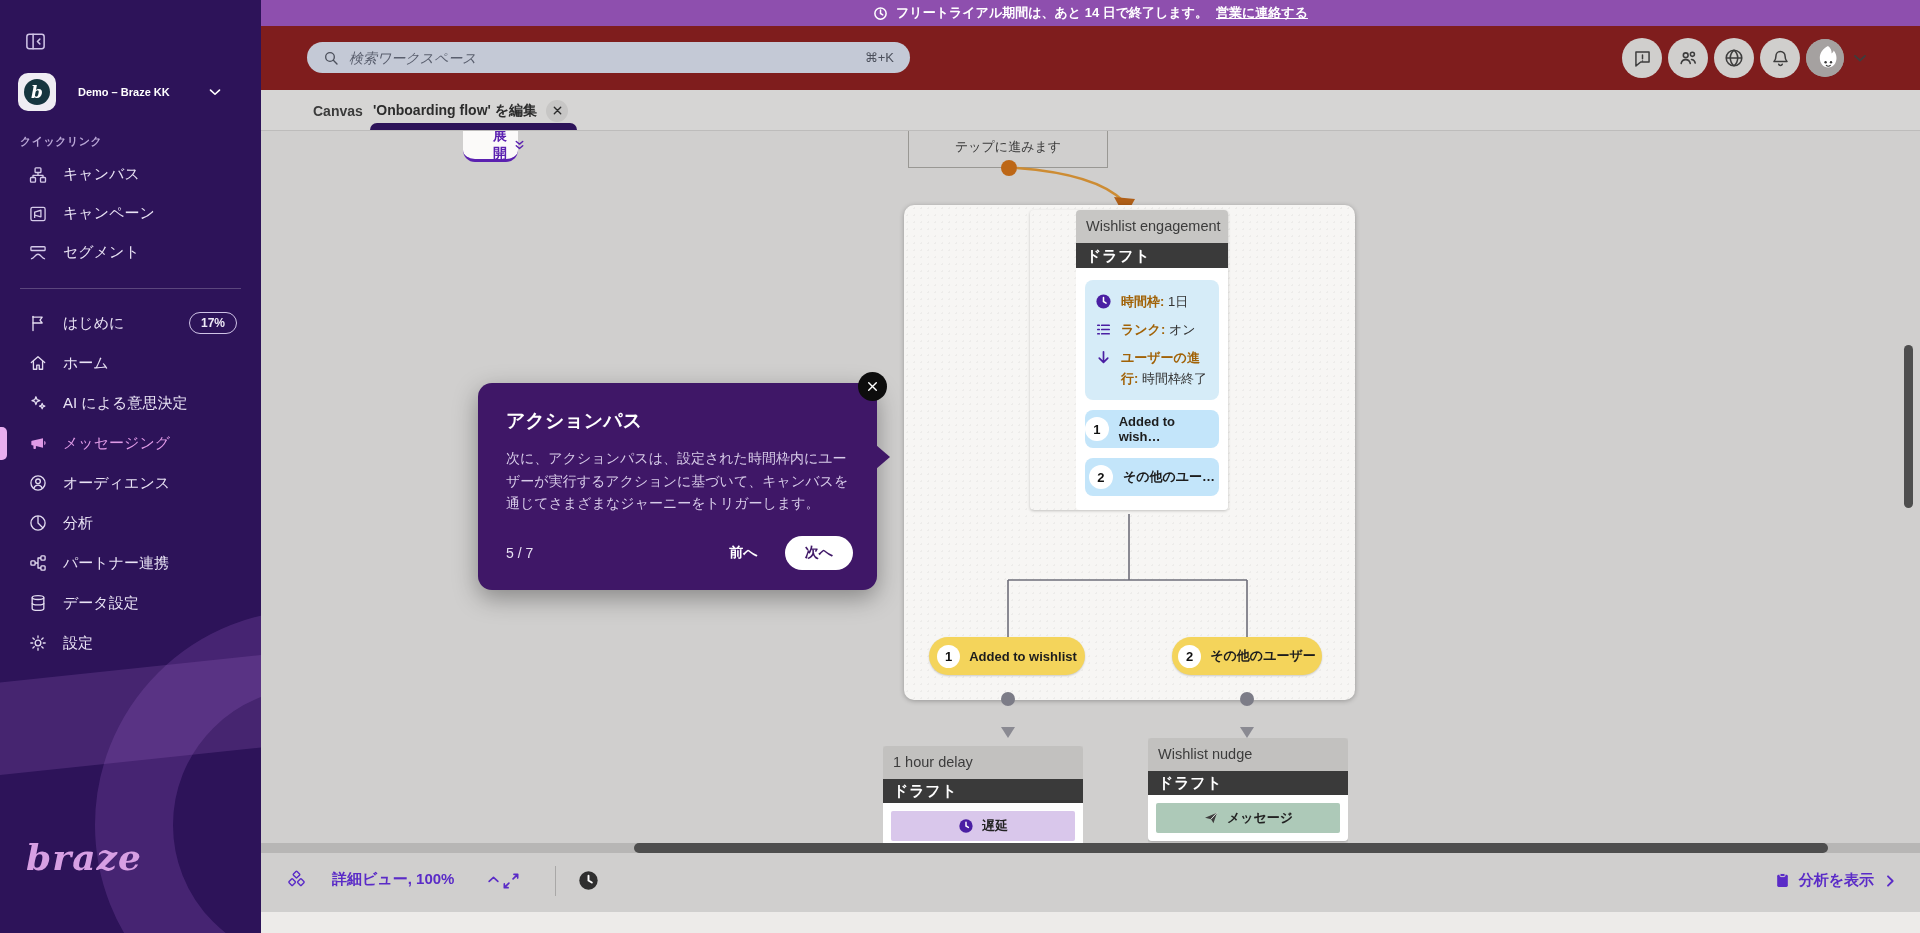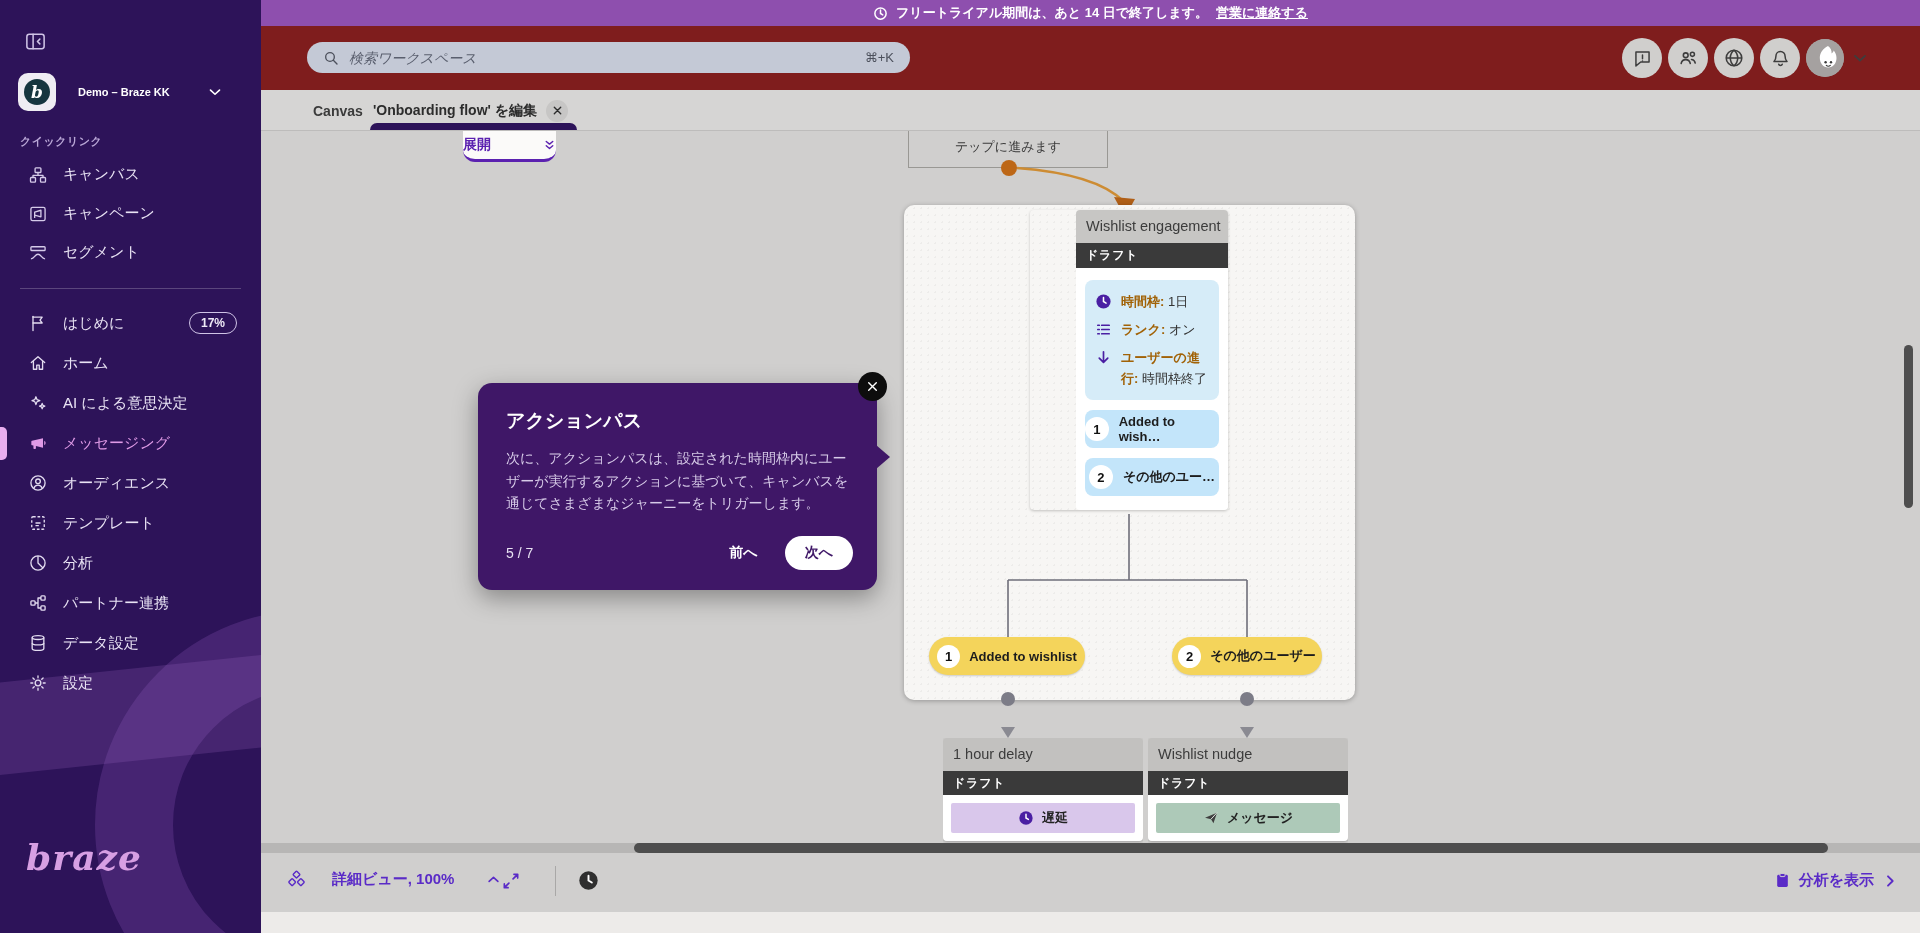--- a/index.html
+++ b/index.html
@@ -45,42 +45,42 @@
 
   
   .tabbar { position:absolute; left:261px; top:90px; right:0; height:41px; background:#d6d5d4; border-bottom:1px solid #bdbcbb; }
   .tab1 { position:absolute; left:52px; top:0; height:41px; display:flex; align-items:center; font-size:14px; font-weight:bold; color:#3b3b3b; cursor:pointer; }
   .tab2 { position:absolute; left:112px; top:0; height:41px; display:flex; align-items:center; gap:9px; font-size:14px; font-weight:bold; color:#2c2c2c; cursor:pointer; }
   .tab-close { width:22px; height:22px; border-radius:50%; background:#c7c6c5; display:flex; align-items:center; justify-content:center; cursor:pointer; }
   .tab-underline { position:absolute; left:109px; bottom:0; width:207px; height:7px; background:#2d1359; border-radius:8px 8px 0 0; }
 
   
   .canvas { position:absolute; left:261px; top:131px; right:0; height:724px; background:#d0cfce; overflow:hidden; }
-  .expand-btn { position:absolute; left:202px; top:0; width:93px; height:31px; background:#fbfaf9; border:none; border-bottom:3px solid #5b21b0; border-radius:0 0 12px 12px; color:#5b21b0; font-weight:bold; font-size:14px; display:flex; align-items:center; justify-content:space-between; gap:6px; cursor:pointer; font-family:inherit; }
+  .expand-btn { position:absolute; left:202px; top:0; width:55px; height:31px; background:#fbfaf9; border:none; border-bottom:3px solid #5b21b0; border-radius:0 0 12px 12px; color:#5b21b0; font-weight:bold; font-size:14px; display:flex; align-items:center; justify-content:flex-start; gap:6px; cursor:pointer; font-family:inherit;padding-left:30px; }
   .clipped-node { position:absolute; left:647px; top:-7px; width:200px; height:44px; border:1px solid #999894; background:#d0cfce; color:#3a3a3a; font-size:13px; text-align:center; padding-top:13px; }
   .panel { position:absolute; left:643px; top:74px; width:451px; height:495px; background:#f7f6f4; border-radius:10px; box-shadow:0 1px 5px rgba(0,0,0,0.28);
            background-image:radial-gradient(rgba(0,0,0,0.04) 1px, transparent 1px); background-size:7px 7px; }
   .flow-node { position:absolute; width:198px; box-shadow:0 1px 3px rgba(0,0,0,0.22); border-radius:4px; }
   .fn-header { height:33px; background:#c7c6c4; color:#3c3c3c; font-size:14.5px; line-height:33px; padding:0 10px; border-radius:4px 4px 0 0; white-space:nowrap; overflow:hidden; }
-  .fn-status { height:25px; background:#3a3a3a; color:#fff; font-size:12px; font-weight:bold; letter-spacing:.8px; line-height:25px; padding:0 10px; }
+  .fn-status { height:25px; background:#3a3a3a; color:#fff; font-size:15px; font-weight:bold; letter-spacing:.8px; line-height:25px; padding:0 10px; }
   .fn-body { background:#fff; padding:12px 9px 14px; border-radius:0 0 4px 4px; }
   .main-node { left:769px; top:79px;padding-left:46px; }
   .info-box { background:#d6ecf8; border-radius:8px; padding:11px 10px; font-size:13px; color:#333; }
   .info-row { display:flex; gap:9px; align-items:flex-start; line-height:21px; margin-bottom:7px; }
   .info-row:last-child { margin-bottom:0; }
   .info-row b { color:#a16207; }
   .opt-row { margin-top:10px; height:38px; background:#c3e5fa; border-radius:8px; display:flex; align-items:center; justify-content:center; gap:10px; cursor:pointer; }
   .num-circle { width:24px; height:24px; border-radius:50%; background:#fff; color:#111; font-weight:bold; font-size:13px; display:flex; align-items:center; justify-content:center; }
   .opt-lbl { font-weight:bold; font-size:13px; color:#1d1d1d; }
   .branch-pill { position:absolute; top:506px; height:38px; border-radius:19px; background:#f4d45b; display:flex; align-items:center; justify-content:center; gap:9px; box-shadow:0 1px 2px rgba(0,0,0,0.18); cursor:pointer; }
   .branch-pill .num-circle { width:23px; height:23px; }
   .pill1 { left:668px; width:156px; }
   .pill2 { left:911px; width:150px; }
   .child-node-wrap { position:absolute; top:607px; width:200px; height:105px; overflow:hidden; }
-  .cn1 { left:682px; } .cn2 { left:887px; }
+  .cn1 { left:622px;margin-top:8px; } .cn2 { left:887px; }
   .child-node-wrap .fn-header { background:#c2c1bf; }
   .child-node-wrap .fn-status { height:24px; line-height:24px; }
   .child-node-wrap .fn-body { padding:8px; }
   .chip { height:30px; border-radius:2px; display:flex; align-items:center; justify-content:center; gap:8px; font-weight:bold; font-size:13px; color:#222; }
   .chip-delay { background:#d9c7eb; }
   .chip-msg { background:#adc9b8; }
   .hscroll-track { position:absolute; left:0; right:0; top:712px; height:10px; background:#b7b6b5; }
   .hscroll-thumb { position:absolute; left:373px; top:712px; width:1194px; height:10px; border-radius:5px; background:#4e4e4e; cursor:pointer; }
   .vscroll-thumb { position:absolute; right:7px; top:214px; width:9px; height:163px; border-radius:4.5px; background:#4e4e4e; cursor:pointer; }
 
@@ -209,29 +209,20 @@
     </div>
     <div class="nav-item">
       <span class="icn">
           <svg width="20" height="20" viewBox="0 0 24 24" fill="none" stroke="#e3dcf0" stroke-width="1.6" stroke-linecap="round">
             <circle cx="12" cy="12" r="8.5"></circle>
             <circle cx="12" cy="10" r="2.8"></circle>
             <path d="M7 18.3c.8-2.6 2.6-3.8 5-3.8s4.2 1.2 5 3.8"></path>
           </svg>
         </span>
       <span class="lbl">オーディエンス</span>
-    </div>
-    <div class="nav-item">
-      <span class="icn">
-          <svg width="20" height="20" viewBox="0 0 24 24" fill="none" stroke="#e3dcf0" stroke-width="1.6">
-            <rect x="4.5" y="4.5" width="15" height="15" rx="1.5" stroke-dasharray="3.2 2.2"></rect>
-            <path d="M9 12h6M9 15.2h4"></path>
-          </svg>
-        </span>
-      <span class="lbl">テンプレート</span>
     </div>
     <div class="nav-item">
       <span class="icn">
           <svg width="20" height="20" viewBox="0 0 24 24" fill="none" stroke="#e3dcf0" stroke-width="1.6" stroke-linejoin="round">
             <circle cx="12" cy="12" r="8.5"></circle>
             <path d="M12 3.5V12l6 6"></path>
           </svg>
         </span>
       <span class="lbl">分析</span>
     </div>

